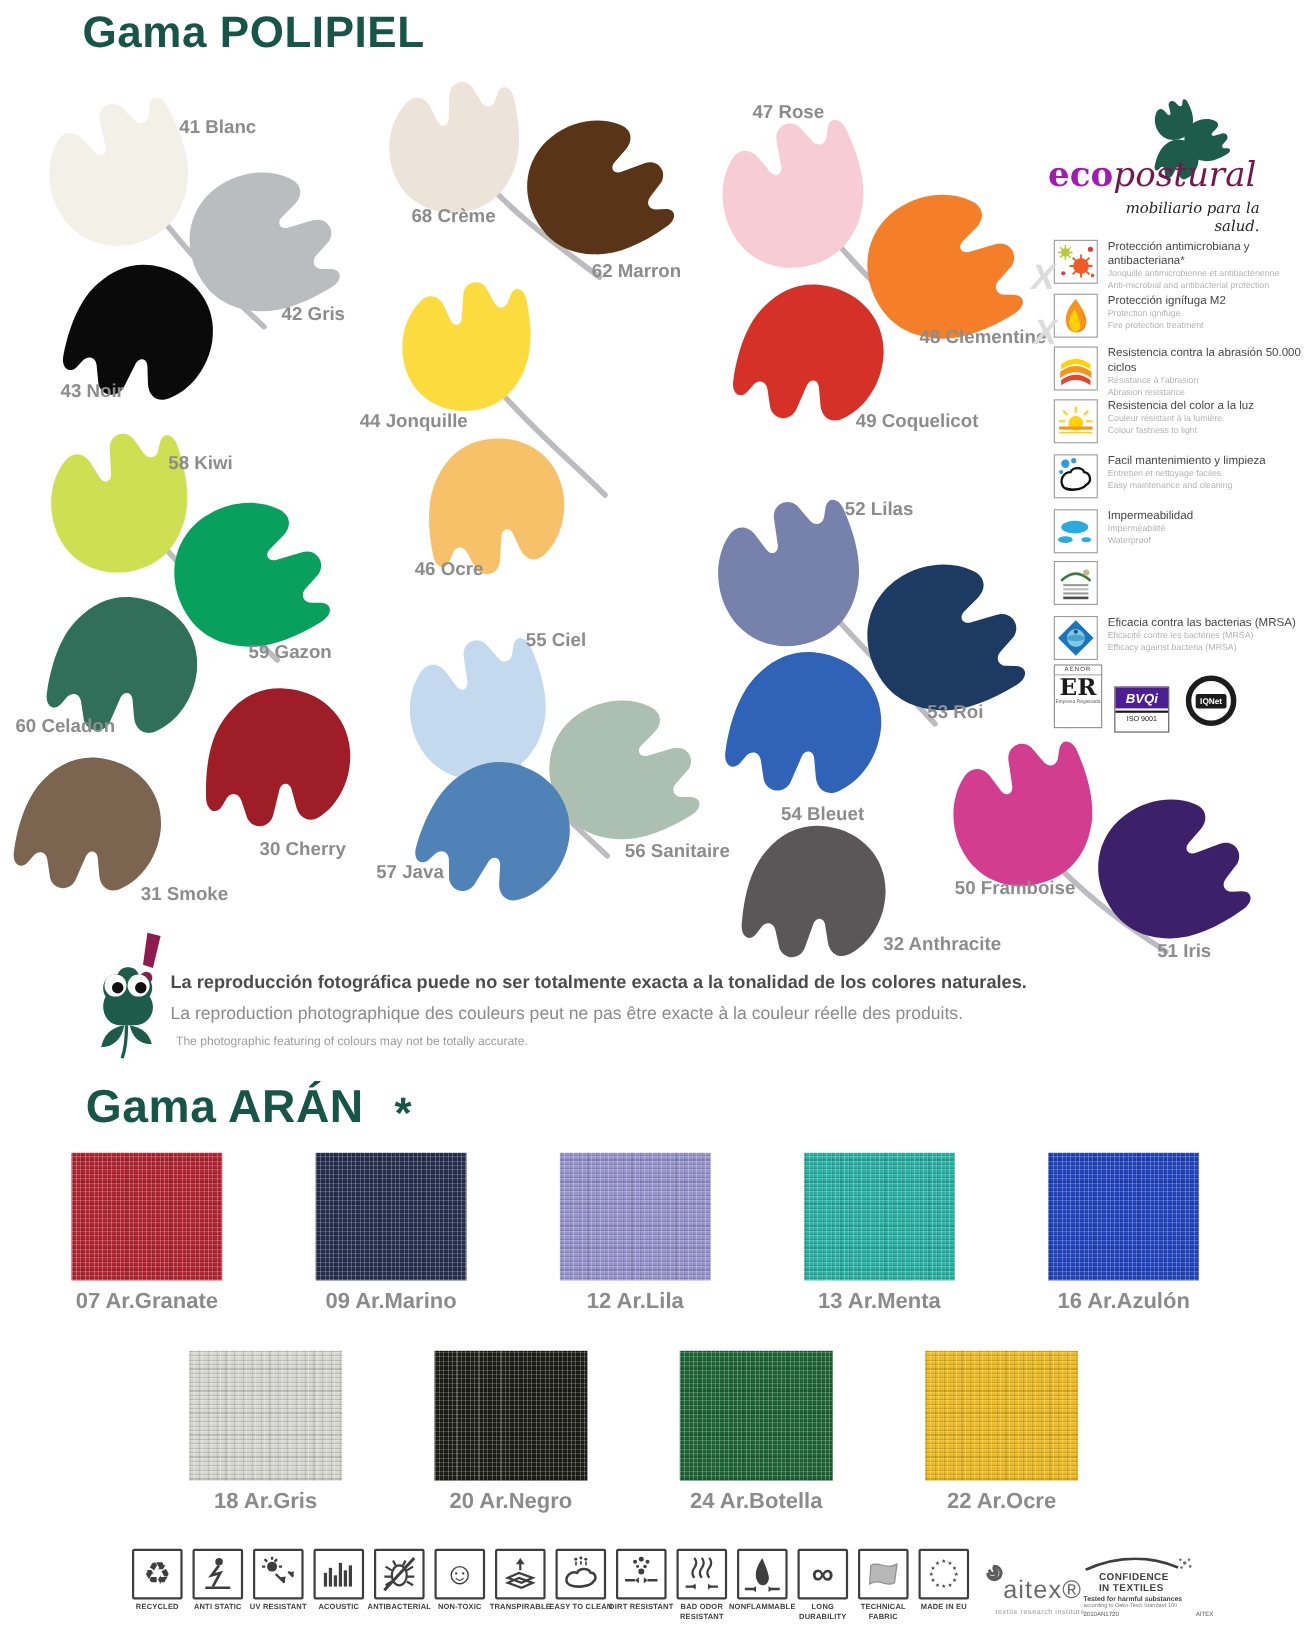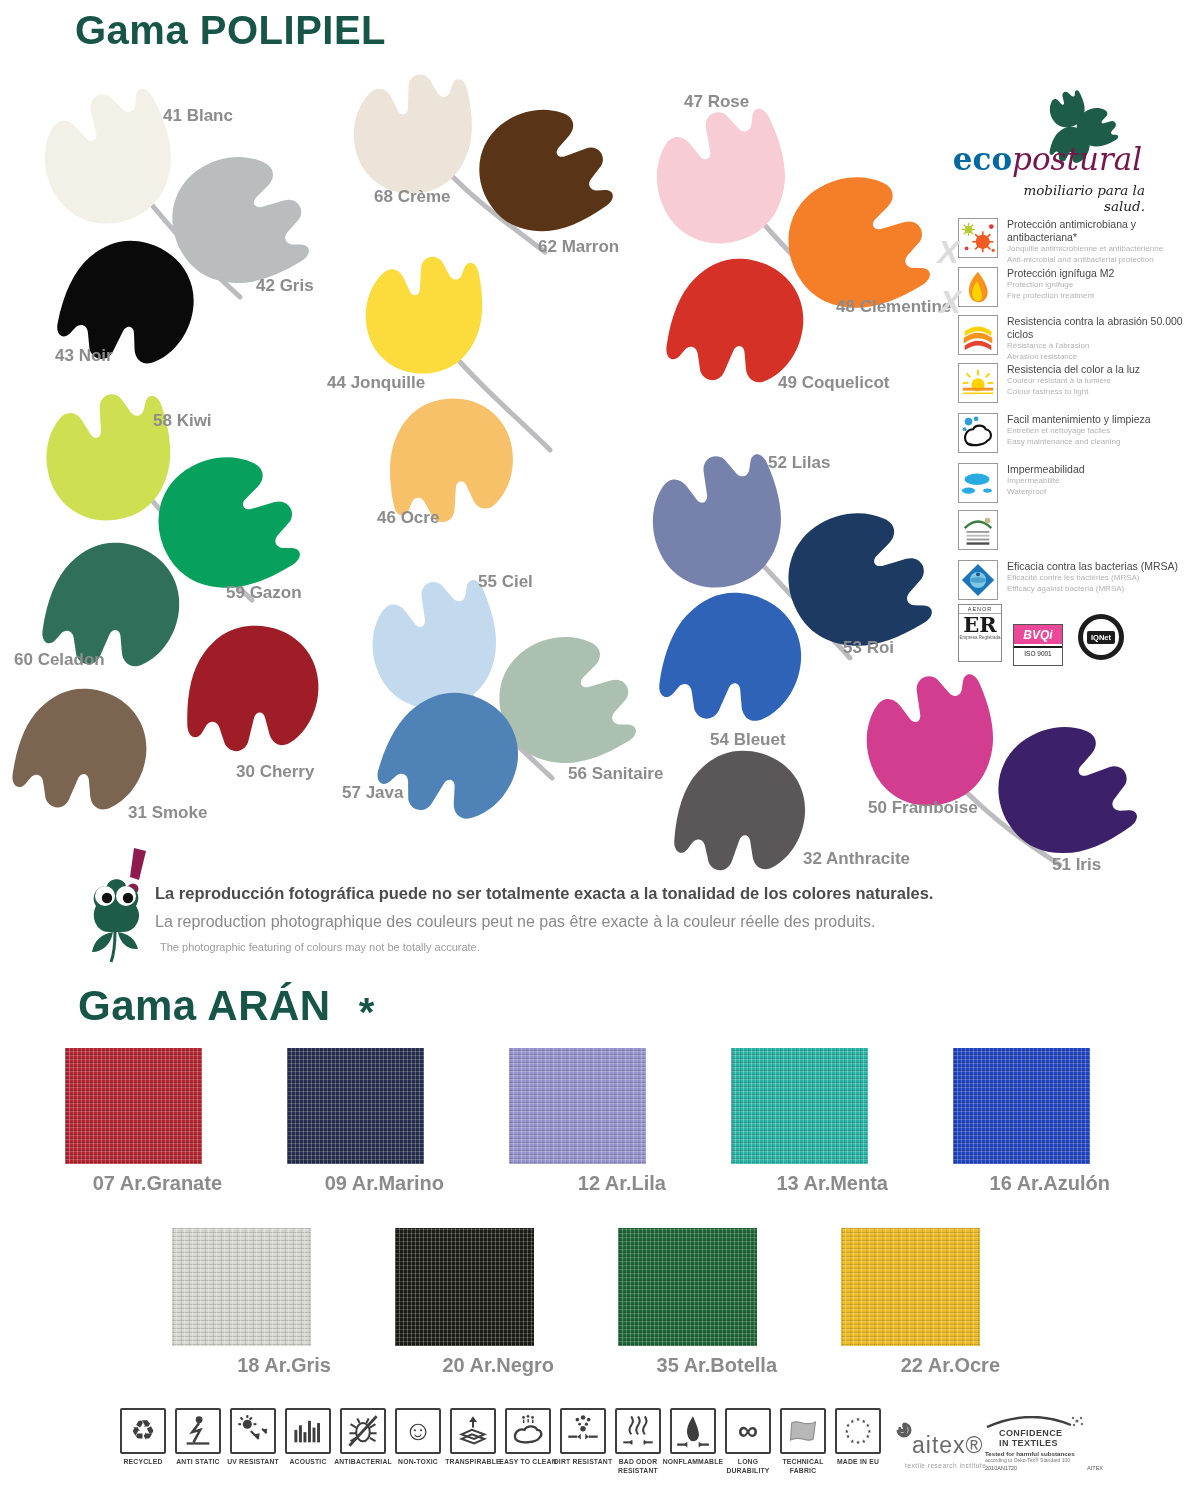--- a/index.html
+++ b/index.html
@@ -16,21 +16,21 @@
   .fl svg{width:100%;height:100%;display:block;fill:currentColor}
   .fl-label{position:absolute;font-size:17px;font-weight:bold;color:#8c8c8c;white-space:nowrap}
   #stems{position:absolute;left:0;top:0;z-index:0}
   .fl,.fl-label{z-index:1}
 
   
   .brand-leaf{position:absolute;transform:rotate(var(--r));color:#1c5c49}
   .brand-leaf svg{width:100%;height:100%;fill:currentColor}
   .brand-line{position:absolute;left:950px;top:144px;width:195px;text-align:center;
       font-family:"DejaVu Serif",serif;font-size:31px;line-height:1}
-  .brand-eco{font-weight:bold;color:#0369a1}
+  .brand-eco{font-weight:bold;color:#a21caf}
   .brand-postural{font-style:italic;color:#76164d}
   .brand-tagline{position:absolute;left:985px;top:182px;width:160px;text-align:right;
       font-family:"DejaVu Serif",serif;font-style:italic;font-size:13.5px;color:#222}
 
   
   .cert{position:absolute;left:958px;width:228px;display:flex;gap:9px;align-items:flex-start}
   .cert-icon{width:40px;height:40px;border:1px solid #9a9a9a;flex:none;background:#fff;
       box-sizing:border-box;overflow:visible}
   .cert-icon svg{width:100%;height:100%;display:block}
   .cert-es{font-size:10.5px;color:#474747;line-height:1.25}
@@ -39,21 +39,21 @@
       transform:skewX(-12deg);z-index:2;line-height:1}
 
   
   .aenor{position:absolute;left:958px;top:604px;width:44px;height:58px;border:1px solid #8a8a8a;
       text-align:center;box-sizing:border-box;background:#fff}
   .aenor-top{font-size:5.5px;letter-spacing:1px;border-bottom:1px solid #aaa;padding:1px 0;color:#333}
   .aenor-main{font-family:"DejaVu Serif",serif;font-size:21px;font-weight:bold;color:#1a1a1a;line-height:1}
   .aenor-sub{font-size:4.5px;color:#555;line-height:1.2}
   .bvqi{position:absolute;left:1013px;top:624px;width:50px;height:42px;border:1px solid #555;
       box-sizing:border-box;text-align:center;background:#fff}
-  .bvqi-top{background:#ec4899;color:#fff;font-weight:bold;font-style:italic;font-size:12px;
+  .bvqi-top{background:#4c1d95;color:#fff;font-weight:bold;font-style:italic;font-size:12px;
       padding:3px 0 2px}
   .bvqi-sub{font-size:6.5px;color:#222;padding-top:2px;border-top:2px solid #1a1a1a;margin-top:2px}
   .iqnet{position:absolute;left:1078px;top:614px;width:46px;height:46px;border-radius:50%;
       border:5px solid #1c1c1c;box-sizing:border-box;background:#fff;display:flex;
       align-items:center;justify-content:center}
   .iqnet-inner{background:#1c1c1c;color:#fff;font-size:7.5px;font-weight:bold;
       padding:2px 4px;border-radius:2px}
 
   
   .disc-es{position:absolute;left:155px;top:884px;font-size:16.5px;font-weight:bold;color:#4c4c4c}
@@ -66,21 +66,21 @@
   .aran-title{font-size:42px;letter-spacing:.5px}
   .aran-star{font-size:40px;margin-left:28px;line-height:.9}
   .aran-note{font-size:27px;margin-top:14px}
 
   .fab{position:absolute;background-color:var(--c)}
   .fab::after{content:"";position:absolute;inset:0;
       background-image:
         repeating-linear-gradient(90deg, rgba(255,255,255,.25) 0 1px, transparent 1px 4px),
         repeating-linear-gradient(0deg, rgba(255,255,255,.18) 0 1px, rgba(0,0,0,.14) 1px 2px, transparent 2px 4px),
         repeating-linear-gradient(90deg, rgba(0,0,0,.10) 0 2px, transparent 2px 8px)}
-  .fab-label{position:absolute;font-size:20px;font-weight:bold;color:#8b8b8b;text-align:right}
+  .fab-label{position:absolute;font-size:20px;font-weight:bold;color:#8b8b8b;text-align:center}
 
   
   .ficon{position:absolute;top:1408px;width:46px;height:46px;border:2px solid #3e3e3e;
       border-radius:2px;box-sizing:border-box;display:flex;align-items:center;justify-content:center;
       color:#3e3e3e;background:#fff}
   .ficon .uni{font-size:28px;line-height:1}
   .ficon svg{width:34px;height:34px}
   .flab{position:absolute;top:1458px;width:62px;font-size:6.8px;font-weight:bold;color:#3e3e3e;
       text-align:center;line-height:1.3;letter-spacing:.2px}
 
@@ -467,21 +467,21 @@
 <div class="fab-label" style="left:489px;top:1172px;width:177px">12 Ar.Lila</div>
 <div class="fab-label" style="left:711px;top:1172px;width:177px">13 Ar.Menta</div>
 <div class="fab-label" style="left:933px;top:1172px;width:177px">16 Ar.Azulón</div>
 
 <div class="fab" style="left: 172px; top: 1228px; width: 139px; height: 118px; --c: #d8d8d2;"></div>
 <div class="fab" style="left: 395px; top: 1228px; width: 139px; height: 118px; --c: #1c1c16;"></div>
 <div class="fab" style="left: 618px; top: 1228px; width: 139px; height: 118px; --c: #1d6434;"></div>
 <div class="fab" style="left: 841px; top: 1228px; width: 139px; height: 118px; --c: #eebb1e;"></div>
 <div class="fab-label" style="left:152px;top:1354px;width:179px">18 Ar.Gris</div>
 <div class="fab-label" style="left:375px;top:1354px;width:179px">20 Ar.Negro</div>
-<div class="fab-label" style="left:598px;top:1354px;width:179px">35 Ar.Botella</div>
+<div class="fab-label" style="left:598px;top:1354px;width:179px">24 Ar.Botella</div>
 <div class="fab-label" style="left:821px;top:1354px;width:179px">22 Ar.Ocre</div>
 
 <div class="ficon" style="left:120px">
     <span class="uni">♻</span>
   </div>
 <div class="ficon" style="left:175px">
   <svg viewBox="0 0 30 30">
       <circle cx="16" cy="5" r="3" fill="#3e3e3e"></circle>
       <path d="M16,8 L10,16 L17,14 L11,25" stroke="#3e3e3e" stroke-width="2.2" fill="none"></path>
       <line x1="5" y1="26" x2="25" y2="26" stroke="#3e3e3e" stroke-width="2"></line>

